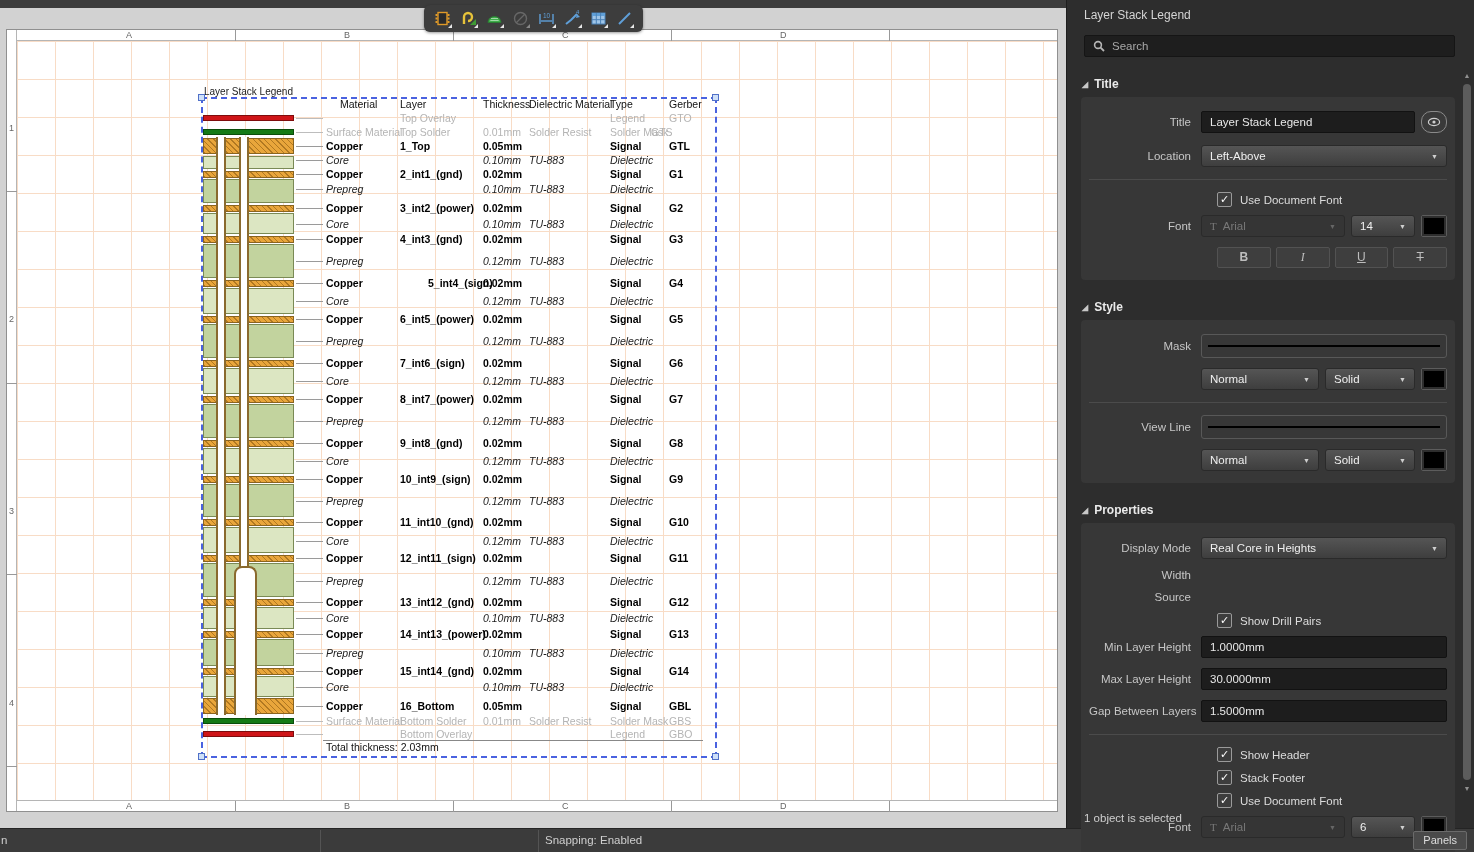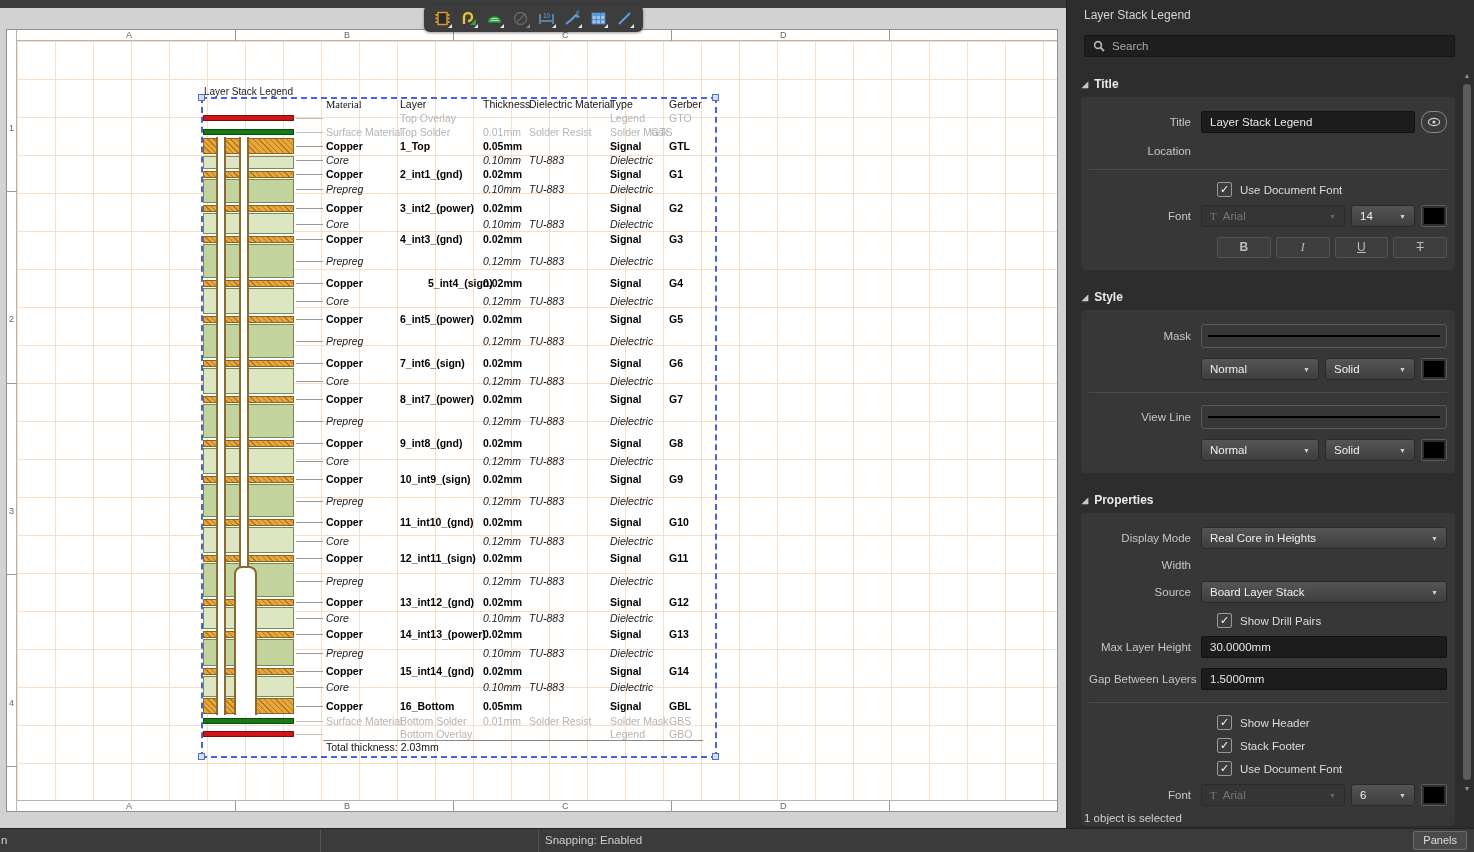--- a/index.html
+++ b/index.html
@@ -146,21 +146,21 @@
         </div>
       <div id="grid-area"></div>
 
     <div class="lg-title" style="left: 197px; top: 56px; position: absolute;">Layer Stack Legend</div>
         <div class="sel-rect" style="left: 194px; top: 67px; width: 516px; height: 661px; position: absolute;"></div>
         <div class="sel-handle" style="left: 191px; top: 64px; position: absolute;"></div>
         <div class="sel-handle" style="left: 705px; top: 64px; position: absolute;"></div>
         <div class="sel-handle" style="left: 191px; top: 723px; position: absolute;"></div>
         <div class="sel-handle" style="left: 705px; top: 723px; position: absolute;"></div>
         <div class="lheader" style="left: 0px; top: 74px; width: 710px; position: absolute;">
-          <span style="left: 319px; font-family: Liberation Serif, serif;">Material</span>
+          <span style="left: 333px;">Material</span>
           <span style="left: 393px;">Layer</span>
           <span style="left: 476px;">Thickness</span>
           <span style="left: 522px;">Dielectric Material</span>
           <span style="left: 603px;">Type</span>
           <span style="left: 662px;">Gerber</span>
         </div>
         <div class="lrow muted" style="left: 0px; top: 88px; width: 710px; position: absolute;">
           <span style="left: 393px;">Top Overlay</span>
           <span style="left: 603px;">Legend</span>
           <span style="left: 662px;">GTO</span>
@@ -556,20 +556,26 @@
           <div class="swatch" style="border-radius:10px;display:flex;align-items:center;justify-content:center;background:#3a3a3a;border-color:#8a8a8a;">
             <svg width="14" height="10" viewBox="0 0 14 10">
               <ellipse cx="7" cy="5" rx="5.6" ry="3.6" fill="none" stroke="#cfcfcf" stroke-width="1.2"></ellipse>
               <circle cx="7" cy="5" r="1.6" fill="#cfcfcf"></circle>
             </svg>
           </div>
         </div>
       </div>
       <div class="prow" style="margin-top:12px">
         <div class="rlabel">Location</div>
+        <div class="rctl">
+          <div class="dropdown">
+            <span>Left-Above</span>
+            <span class="dd-caret">▼</span>
+          </div>
+        </div>
       </div>
       <div class="gdiv"></div>
       <div class="checkrow">
         <div class="checkbox">✓</div>
         <span class="checklabel">Use Document Font</span>
       </div>
       <div class="prow">
         <div class="rlabel">Font</div>
         <div class="rctl">
           <div class="dropdown disabled">
@@ -662,30 +668,30 @@
             <span>Real Core in Heights</span>
             <span class="dd-caret">▼</span>
           </div>
         </div>
       </div>
       <div class="prow">
         <div class="rlabel">Width</div>
       </div>
       <div class="prow">
         <div class="rlabel">Source</div>
-        <div class="rctl">
-          <div class="dropdown">
-            <span>Board Layer Stack</span>
-            <span class="dd-caret">▼</span>
-          </div>
-        </div>
       </div>
       <div class="checkrow">
         <div class="checkbox">✓</div>
         <span class="checklabel">Show Drill Pairs</span>
+      </div>
+      <div class="prow">
+        <div class="rlabel">Min Layer Height</div>
+        <div class="rctl">
+            <input class="tinput" value="1.0000mm" style="">
+          </div>
       </div>
       <div class="prow">
         <div class="rlabel">Max Layer Height</div>
         <div class="rctl">
             <input class="tinput" value="30.0000mm" style="">
           </div>
       </div>
       <div class="prow">
         <div class="rlabel">Gap Between Layers</div>
         <div class="rctl">

